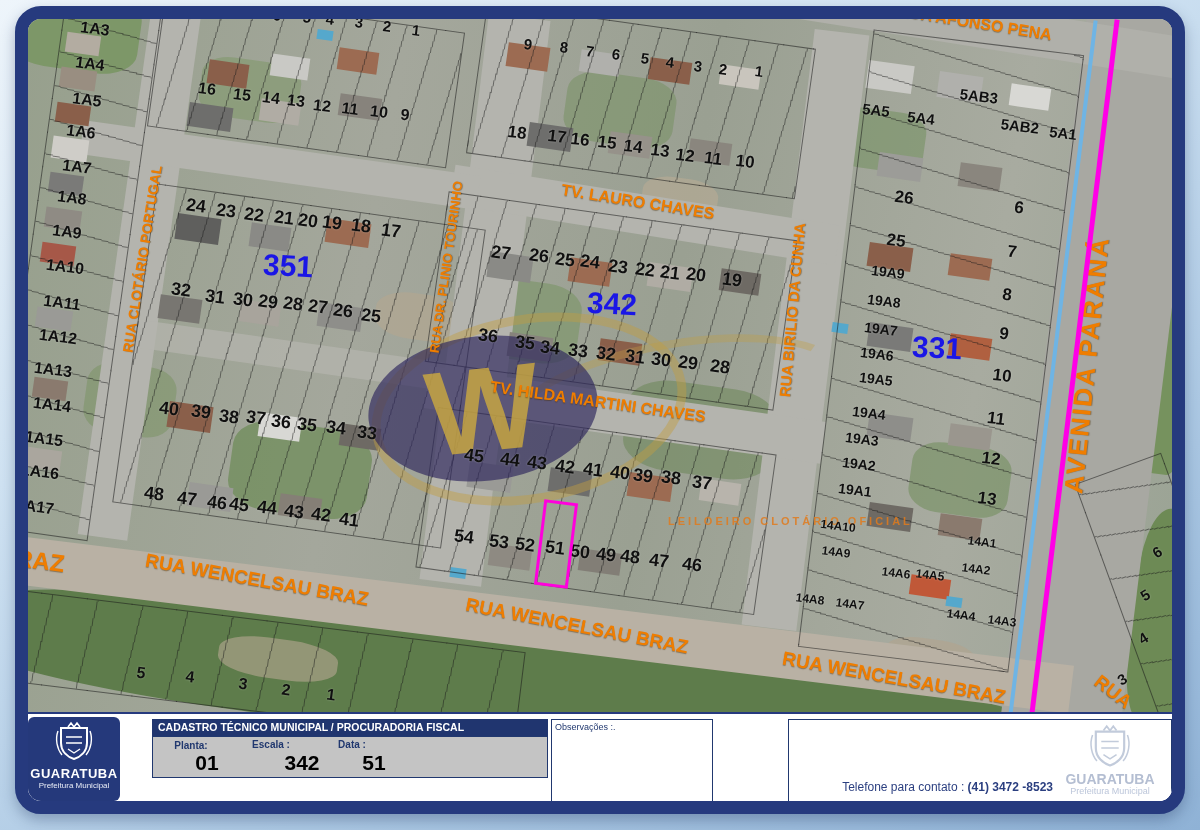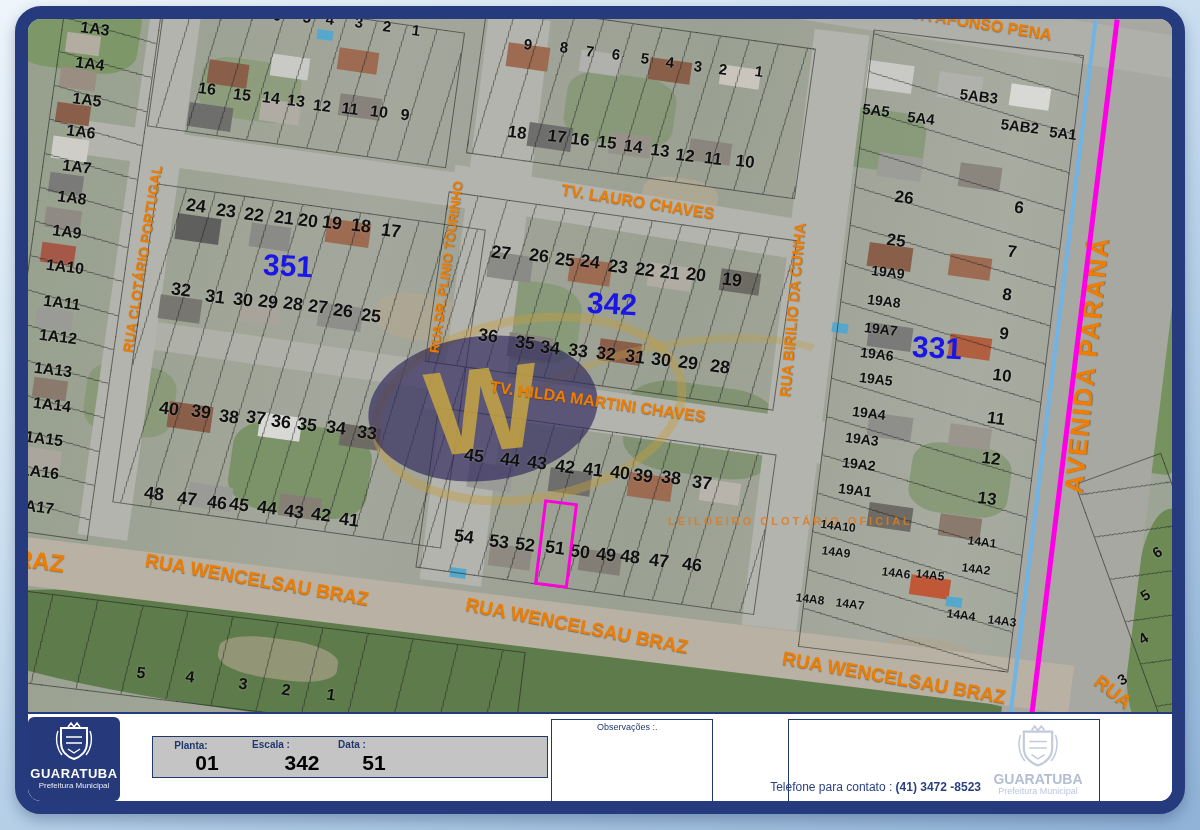--- a/index.html
+++ b/index.html
@@ -46,21 +46,21 @@
     font-weight:bold;font-size:10.5px;line-height:17px;padding-left:6px;box-sizing:border-box;}
   .tbl-gray{position:absolute;left:0;top:17px;width:396px;height:42px;background:#c4c4c4;
     border:1px solid #21386f;box-sizing:border-box;}
   .fld-label{position:absolute;font-size:10px;font-weight:bold;color:#21386f;transform:translateX(-50%);white-space:nowrap;}
   .fld-value{position:absolute;font-size:21px;font-weight:bold;color:#000;transform:translateX(-50%);white-space:nowrap;}
   .tbl-cells{position:absolute;left:0;top:59px;width:396px;height:25px;display:flex;}
   .cell{border:1px solid #21386f;box-sizing:border-box;padding:1px 3px;background:#fff;margin-right:1px;}
   .cell-label{font-size:8px;color:#21386f;font-weight:bold;display:block;}
   .cell-value{font-size:10px;color:#101a40;font-weight:bold;display:block;}
   .box{position:absolute;top:5px;height:84px;border:1.5px solid #21386f;box-sizing:border-box;background:#fff;}
-  .box-label{font-size:9px;color:#21386f;padding:2px 3px;display:block;margin-left:42px;}
+  .box-label{font-size:9px;color:#21386f;padding:2px 3px;display:block;}
   .phone-line{position:absolute;right:118px;bottom:8px;font-size:12px;color:#2b3f80;white-space:nowrap;}
   .phone-line b{font-weight:bold;}
   .faded-logo{position:absolute;right:6px;top:2px;width:110px;text-align:center;}
   .faded-name{color:#b4bed2;font-weight:bold;font-size:14px;line-height:1;}
   .faded-sub{color:#bcc6da;font-size:9px;}
   svg{display:block;}
 </style>
 </head>
 <body>
 
@@ -360,36 +360,37 @@
         <path d="M7 7 h26 v15 c0 9 -7 14 -13 16 c-6 -2 -13 -7 -13 -16 z" fill="none" stroke="#ffffff" stroke-width="2"></path>
         <path d="M12 16 h16 M12 22 h16" stroke="#ffffff" stroke-width="1.4"></path>
         <path d="M14 28 l6 4 6 -4" stroke="#ffffff" stroke-width="1.4" fill="none"></path>
         <path d="M4 10 c-3 8 -1 18 4 24 M36 10 c3 8 1 18 -4 24" stroke="#ffffff" stroke-width="1.4" fill="none"></path>
       </svg>
       <span class="logo-name">GUARATUBA</span>
       <span class="logo-sub">Prefeitura Municipal</span>
     </div>
 
     <div class="tbl">
+      <div class="tbl-header">CADASTRO TÉCNICO MUNICIPAL / PROCURADORIA FISCAL</div>
       <div class="tbl-gray">
         <span class="fld-label" style="left:38px;top:3px;">Planta:</span>
         <span class="fld-value" style="left:54px;top:14px;">01</span>
         <span class="fld-label" style="left:118px;top:2px;">Escala :</span>
         <span class="fld-value" style="left:149px;top:14px;">342</span>
         <span class="fld-label" style="left:199px;top:2px;">Data :</span>
         <span class="fld-value" style="left:221px;top:14px;">51</span>
       </div>
     </div>
 
     <div class="box" style="left:523px;width:162px;">
       <span class="box-label">Observações :.</span>
     </div>
 
 
-    <div class="box" style="left:760px;width:312px;">
+    <div class="box" style="left:760px;width:384px;">
       <span class="phone-line">
         <span>Telefone para contato :</span>
         <b>(41) 3472 -8523</b>
       </span>
       <div class="faded-logo">
         <svg width="44" height="48" viewBox="0 0 40 44" style="margin:2px auto 0;">
           <path d="M14 6 l3 -4 3 4 3 -4 3 4" stroke="#c2cbdb" stroke-width="1.6" fill="none"></path>
           <path d="M7 7 h26 v15 c0 9 -7 14 -13 16 c-6 -2 -13 -7 -13 -16 z" fill="none" stroke="#c2cbdb" stroke-width="2"></path>
           <path d="M12 16 h16 M12 22 h16" stroke="#c2cbdb" stroke-width="1.4"></path>
           <path d="M14 28 l6 4 6 -4" stroke="#c2cbdb" stroke-width="1.4" fill="none"></path>

